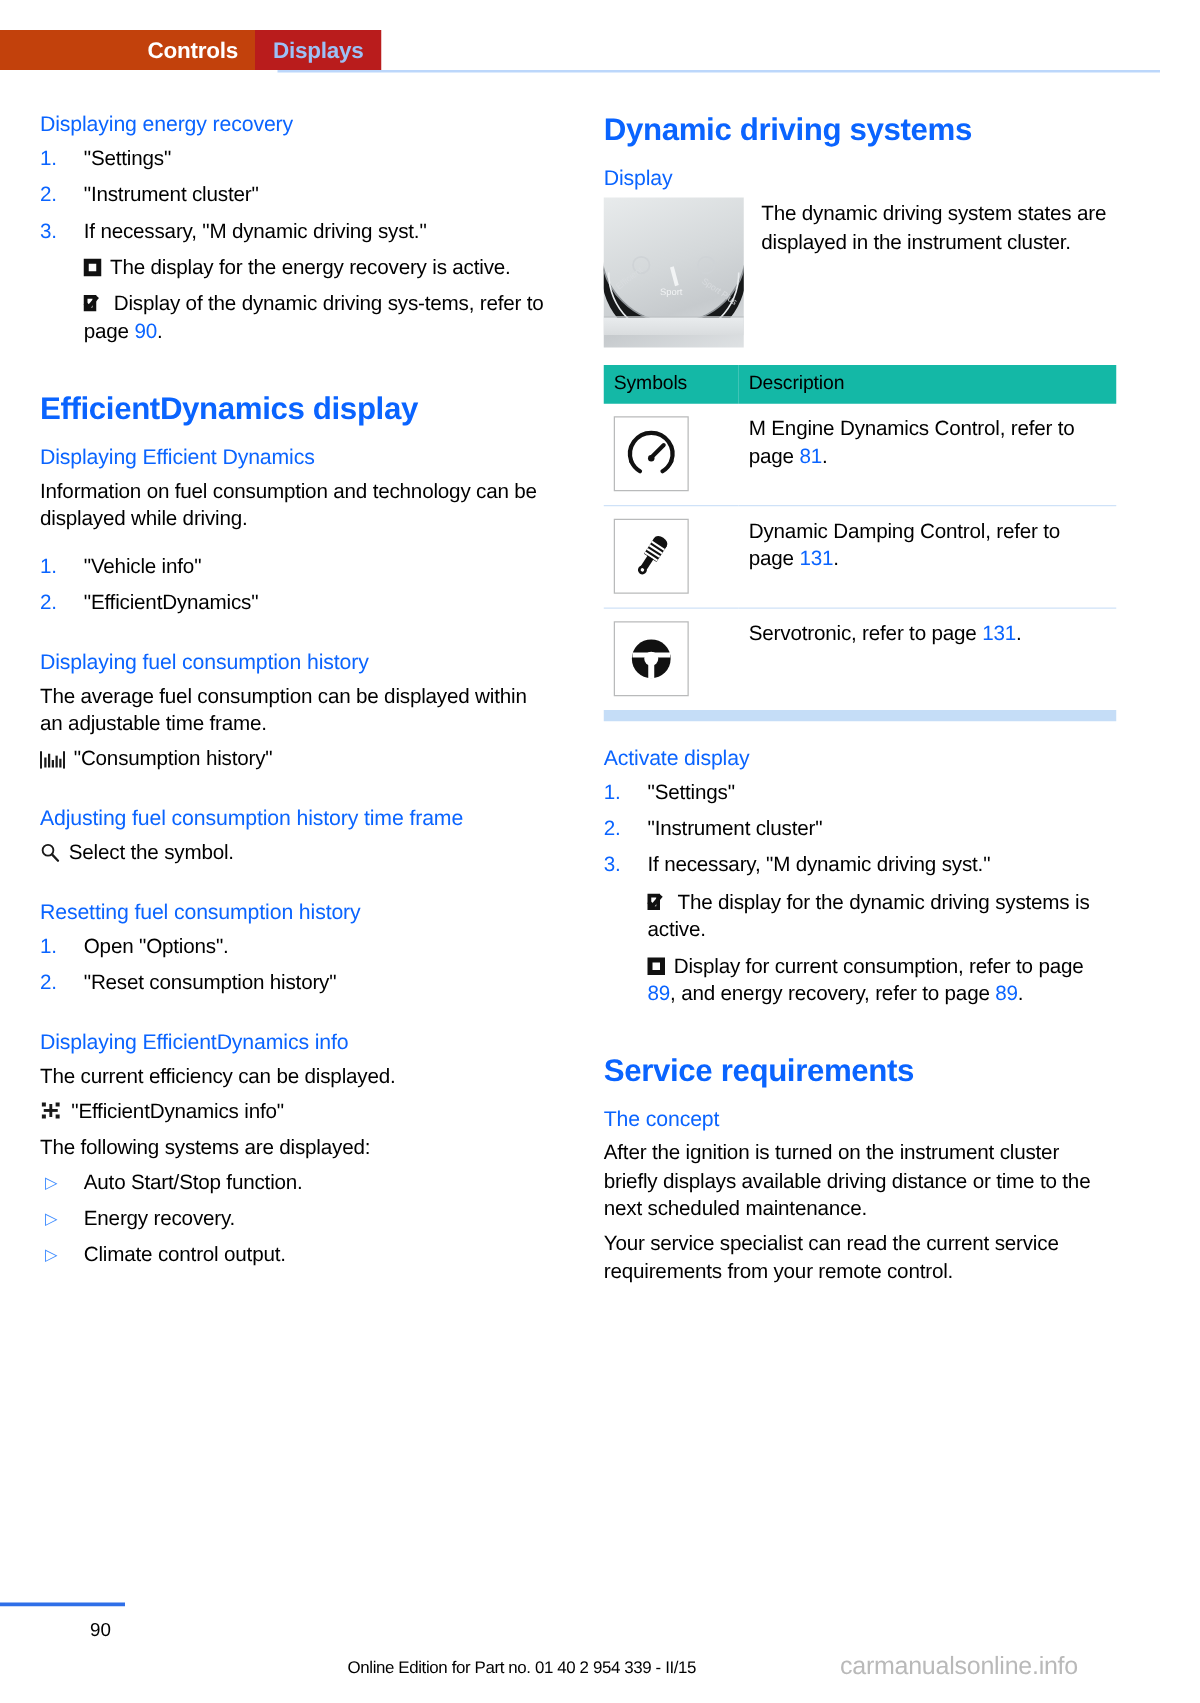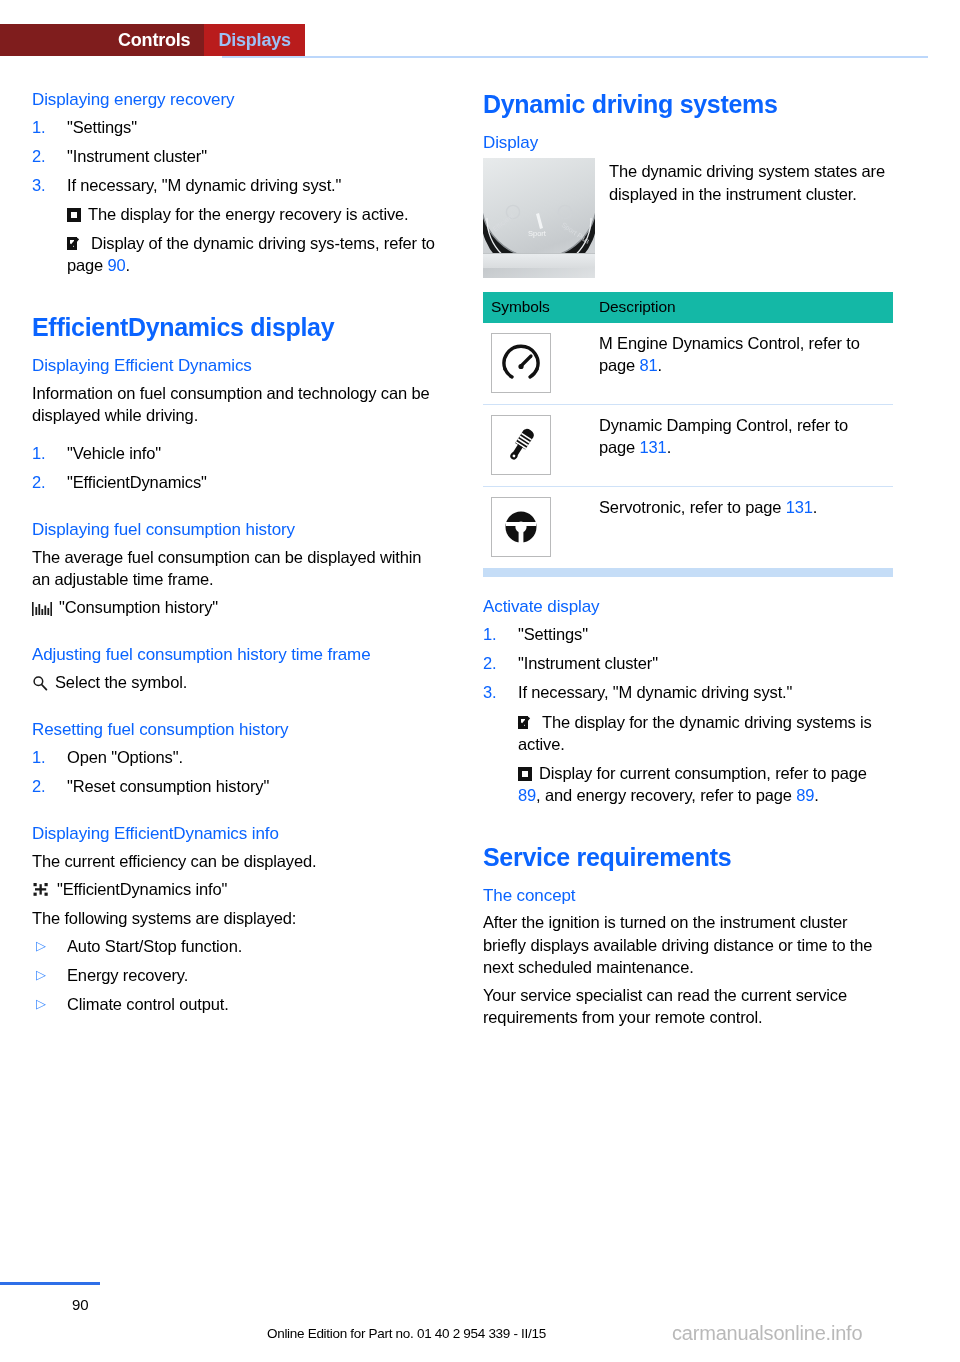--- a/index.html
+++ b/index.html
@@ -32,21 +32,21 @@
     align-items: stretch;
   }
   .tab {
     display: flex;
     align-items: center;
     font-size: 18px;
     font-weight: bold;
     letter-spacing: -0.2px;
   }
   .tab-active {
-    background: #7f1d1d;
+    background: #c2410c;
     color: #ffffff;
     padding: 0 14px 0 118px;
   }
   .tab-inactive {
     color: #9cc0f5;
     padding: 0 14px;
     background: #b91c1c;
   }
   .header-rule {
     position: absolute;
@@ -286,21 +286,21 @@
     background: #2f6fe8;
   }
   .folio {
     position: absolute;
     left: 72px;
     top: 14px;
     font-size: 15px;
   }
   .edition {
     position: absolute;
-    left: 267px;
+    left: 278px;
     top: 44px;
     font-size: 13.5px;
     letter-spacing: -0.3px;
     white-space: nowrap;
   }
   .watermark {
     position: absolute;
     left: 672px;
     top: 40px;
     font-size: 20px;

